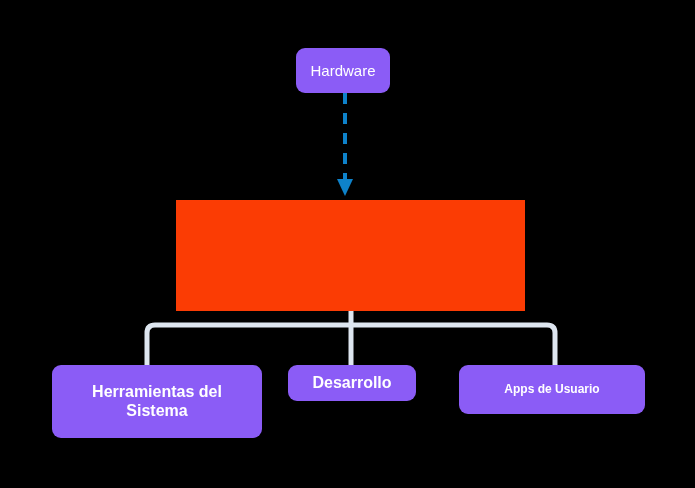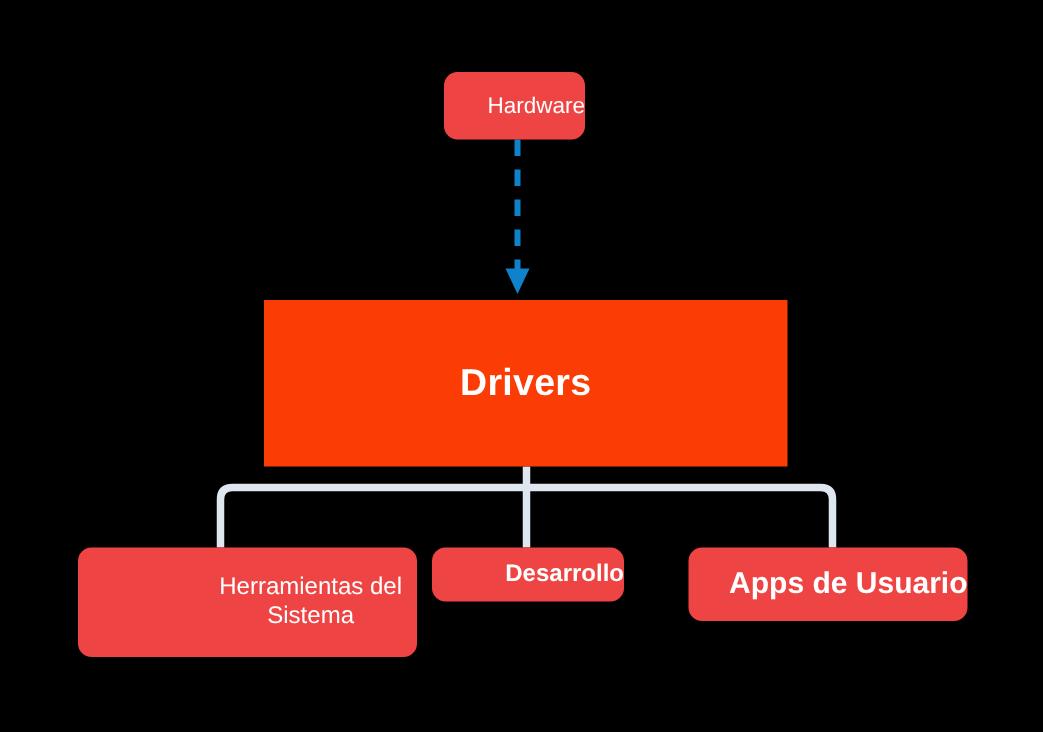--- a/index.html
+++ b/index.html
@@ -22,23 +22,22 @@
     box-sizing: border-box;
     display: flex;
     align-items: center;
     justify-content: center;
     text-align: center;
     color: #FFFFFF;
     line-height: 1.18;
     z-index: 3;
   }
   .node-blue {
-    background: #ef4444;
+    background: #8b5cf6;
     border-radius: 9px;
-    justify-content: flex-end;
   }
   .node-red {
     background: #FB3C04;
     border-radius: 0;
   }
 
   
   #node-hardware {
     left: 296px;
     top: 48px;
@@ -61,43 +60,43 @@
   #node-drivers .lines {
     display: block;
   }
   #node-drivers .l1 { display: block; }
   #node-drivers .l2 { display: block; }
 
   
   #node-herramientas {
     left: 52px;
     top: 365px;
-    width: 226px;
+    width: 210px;
     height: 73px;
     font-size: 16px;
-    font-weight: normal;
+    font-weight: bold;
     padding: 16px 10px;
   }
   #node-herramientas .l1 { display: block; }
   #node-herramientas .l2 { display: block; }
 
   #node-desarrollo {
     left: 288px;
     top: 365px;
     width: 128px;
     height: 36px;
     font-size: 16px;
     font-weight: bold;
   }
   #node-apps {
     left: 459px;
     top: 365px;
     width: 186px;
     height: 49px;
-    font-size: 20px;
+    font-size: 12px;
     font-weight: bold;
   }
 
   
   .connector-svg {
     position: absolute;
     left: 0;
     top: 0;
     width: 695px;
     height: 488px;
@@ -124,21 +123,20 @@
       <path d="M147,365 L147,333 Q147,325 155,325 L547,325 Q555,325 555,333 L555,365"></path>
     </g>
   </svg>
 
   <div class="node node-blue" id="node-hardware">
     <span>Hardware</span>
   </div>
 
   <div class="node node-red" id="node-drivers">
     <span class="lines">
-      <span class="l1">Drivers</span>
     </span>
   </div>
 
   <div class="node node-blue" id="node-herramientas">
     <span>
       <span class="l1">Herramientas del</span>
       <span class="l2">Sistema</span>
     </span>
   </div>
 

